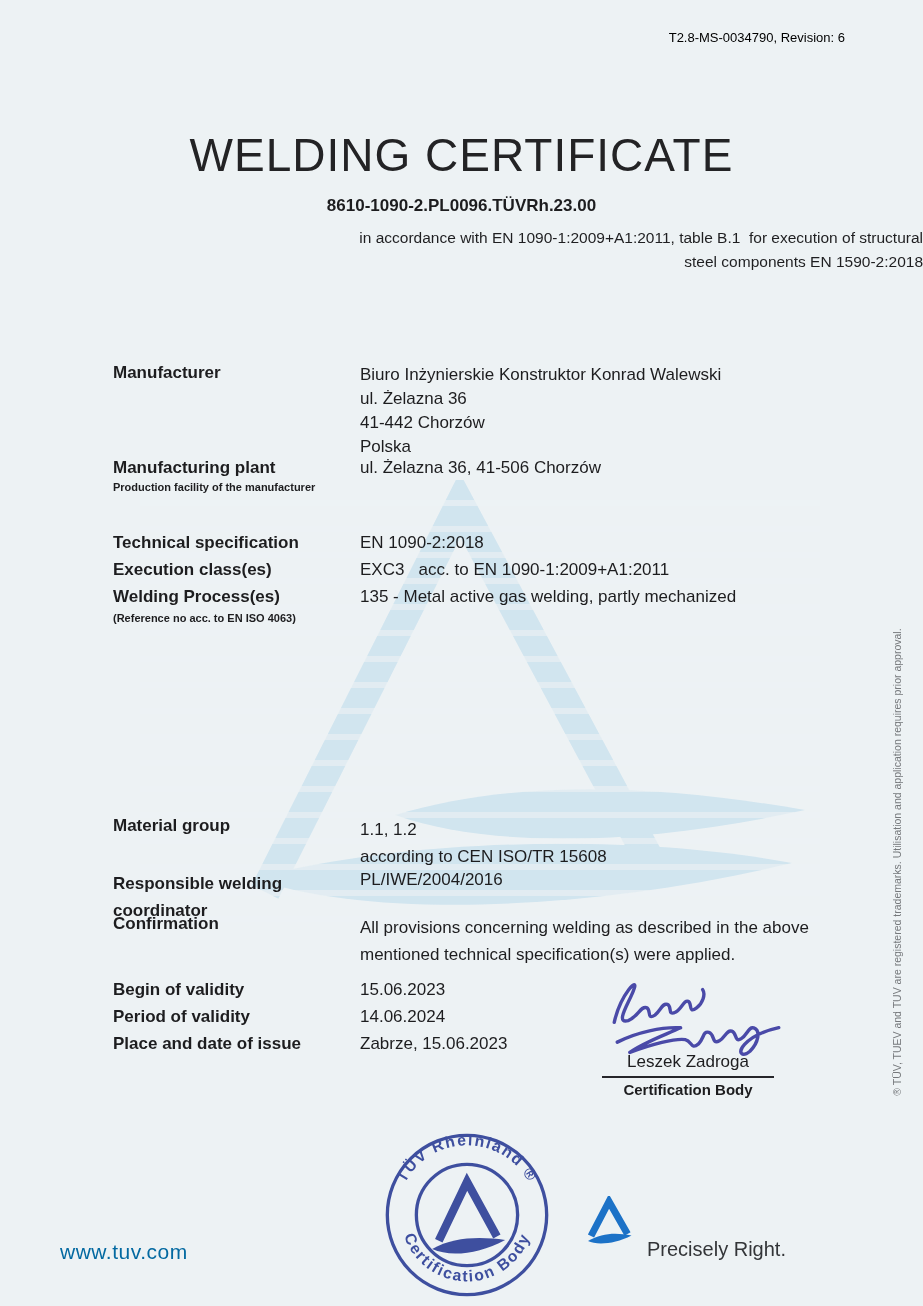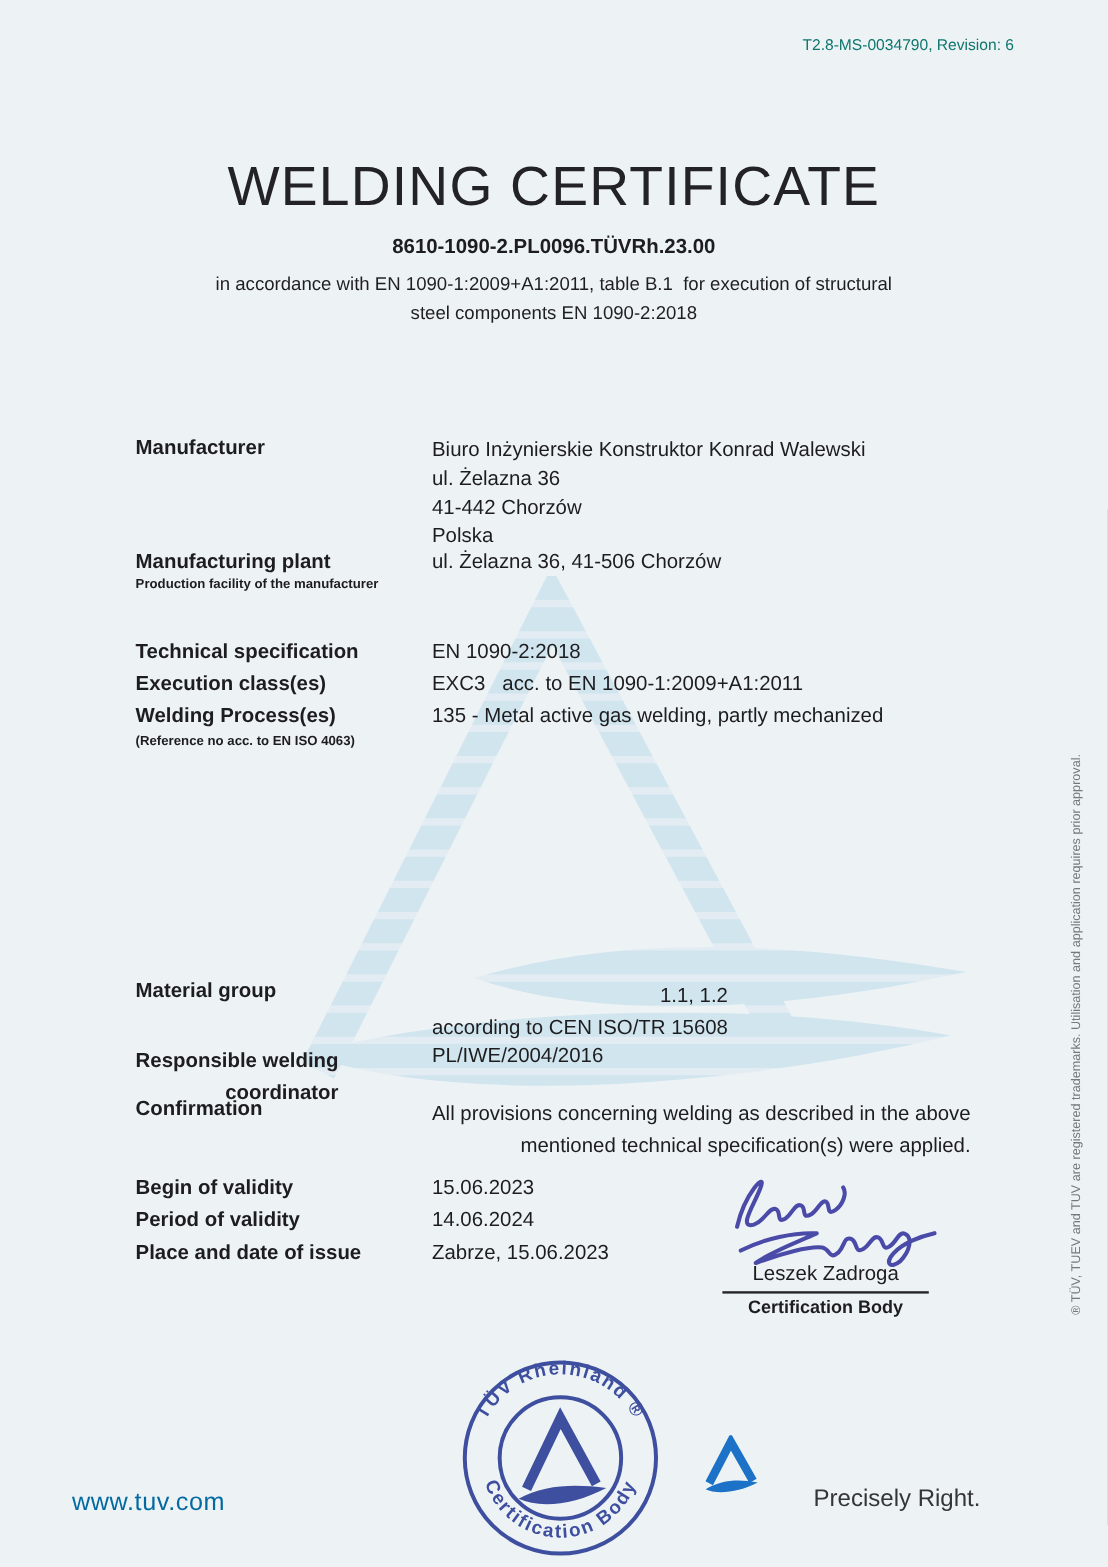--- a/index.html
+++ b/index.html
@@ -7,45 +7,45 @@
     position:relative;
     width:923px; height:1306px;
     margin:0 auto;
     background:#edf2f4;
     font-family:"Liberation Sans", sans-serif;
     color:#1d1d1f;
     overflow:hidden;
   }
   .abs { position:absolute; }
 
-  .doc-ref { top:30px; right:78px; font-size:13px; color:#0f766e; }
+  .doc-ref { top:30px; right:78px; font-size:13px; color:#000000; }
 
   .title { top:128px; left:0; width:100%; text-align:center;
            font-size:46px; font-weight:400; letter-spacing:1px; color:#232325; }
   .cert-no { top:196px; left:0; width:100%; text-align:center;
              font-size:17px; font-weight:700; }
-  .subtitle { left:0; width:100%; text-align:center; font-size:15.5px; color:#1f1f21; }
+  .subtitle { left:0; width:100%; text-align:right; font-size:15.5px; color:#1f1f21; }
   .sub1 { top:229px; } .sub2 { top:253px; }
 
   .lbl { font-size:17px; font-weight:700; }
   .val { font-size:17px; font-weight:400; }
   .val-b { font-size:17px; font-weight:400; }
   .sublbl { font-size:11px; font-weight:700; }
-  .lh24 { line-height:24px; } .lh27 { line-height:27px;text-align:right; }
+  .lh24 { line-height:24px; } .lh27 { line-height:27px; }
 
   .col-l { left:113px; } .col-v { left:360px; }
 
   .sig-block { left:602px; top:1052px; width:172px; text-align:center; }
   .sig-name { font-size:17px; padding-bottom:4px; border-bottom:2px solid #26262a; }
   .sig-role { font-size:15px; font-weight:700; padding-top:3px; }
 
   .logo-line1 { font-size:30px; color:#2e2f33; line-height:30px; white-space:nowrap; }
   .logo-tuv { font-weight:700; }
   .logo-reg { font-size:15px; vertical-align:super; }
-  .logo-tagline { font-size:20px; color:#333538;margin-left:31px; }
+  .logo-tagline { font-size:20px; color:#333538; }
 
   .website { font-size:21px; letter-spacing:0.5px; color:#0369a1; }
 
   .side-note {
     top:862px; left:897px;
     transform:translate(-50%,-50%) rotate(-90deg);
     white-space:nowrap;
     font-size:10.5px; color:#76797c;
   }
   svg { display:block; }
@@ -81,21 +81,21 @@
       <rect x="0" y="384" width="680" height="6"></rect>
         <rect x="0" y="410" width="680" height="6"></rect>
       <rect x="0" y="436" width="680" height="6"></rect>
     </g>
   </svg>
 
   <div class="abs doc-ref">T2.8-MS-0034790, Revision: 6</div>
   <div class="abs title">WELDING CERTIFICATE</div>
   <div class="abs cert-no">8610-1090-2.PL0096.TÜVRh.23.00</div>
   <div class="abs subtitle sub1">in accordance with EN 1090-1:2009+A1:2011, table B.1&nbsp; for execution of structural</div>
-  <div class="abs subtitle sub2">steel components EN 1090-2:2018</div>
+  <div class="abs subtitle sub2">steel components EN 1590-2:2018</div>
 
   <div class="abs col-l lbl" style="top:363px;">Manufacturer</div>
   <div class="abs col-v lh24" style="top:363px;">
     <div class="val-b">Biuro Inżynierskie Konstruktor Konrad Walewski</div>
     <div class="val-b">ul. Żelazna 36</div>
     <div class="val-b">41-442 Chorzów</div>
     <div class="val-b">Polska</div>
   </div>
 
   <div class="abs col-l lbl" style="top:458px;">Manufacturing plant</div>

